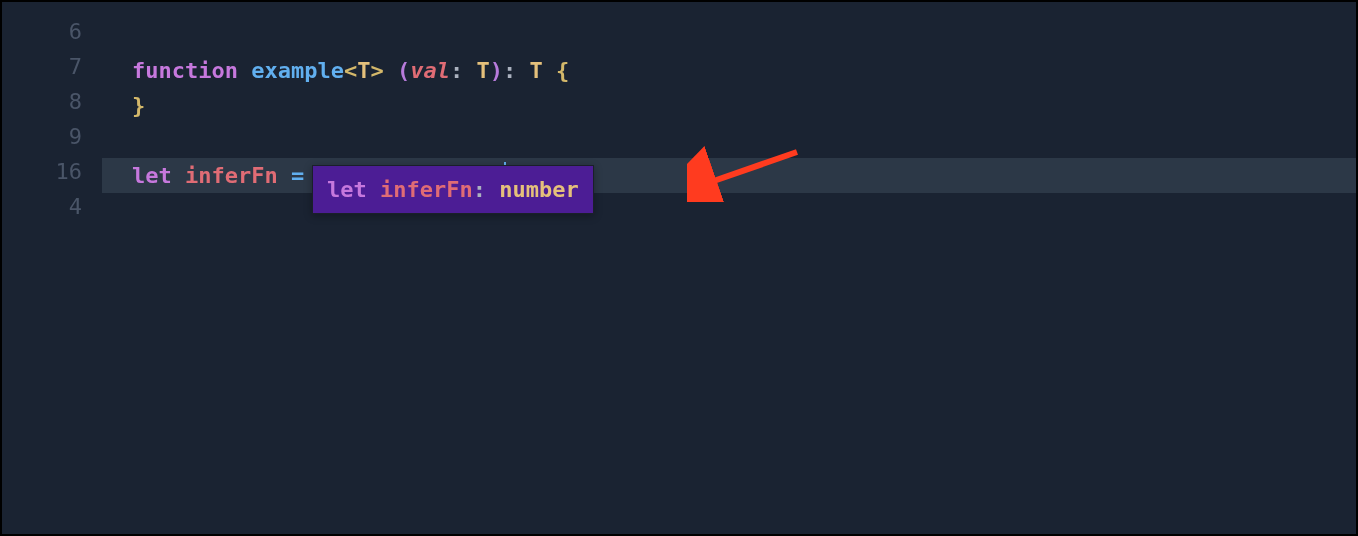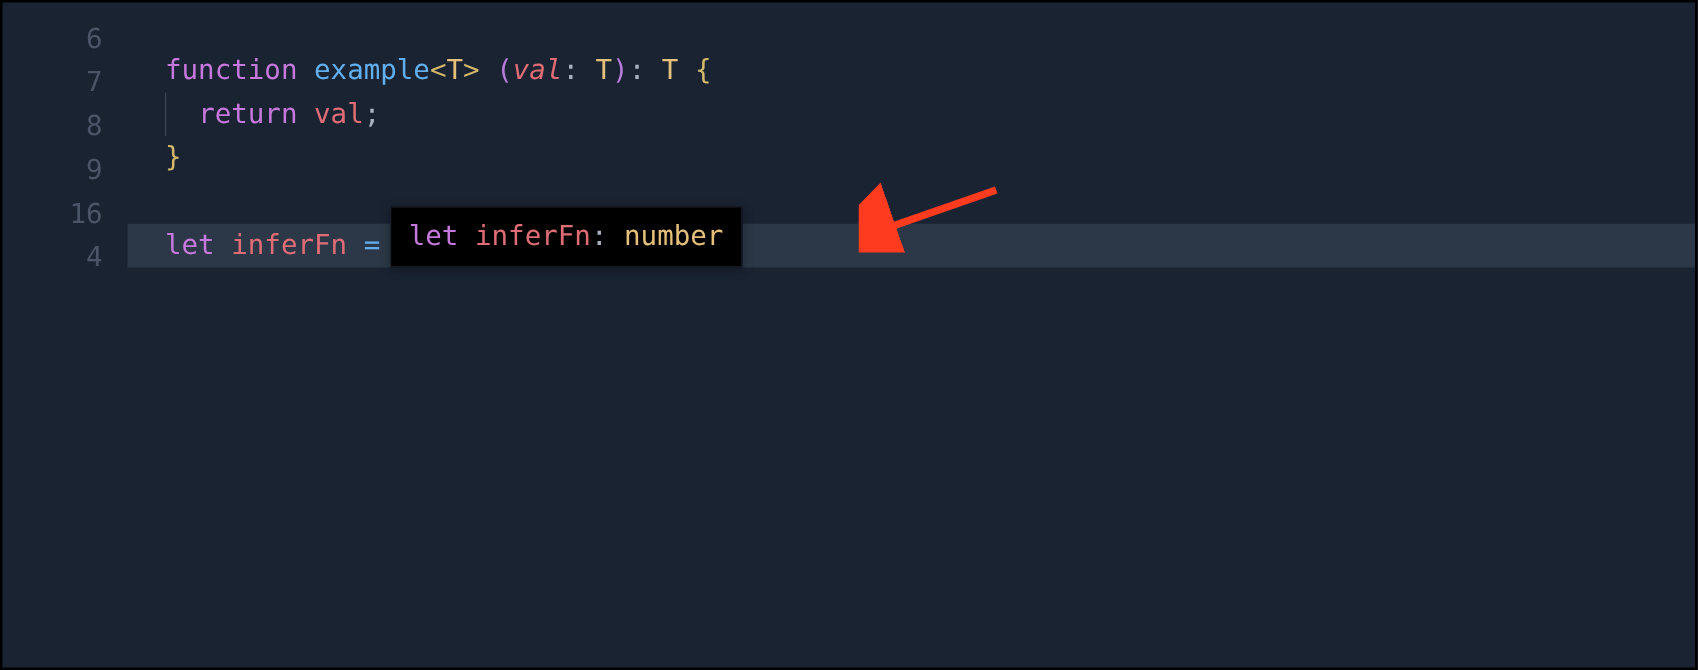--- a/index.html
+++ b/index.html
@@ -31,22 +31,23 @@
       color: #4a5568;
       user-select: none;
       padding-top: 12px;
     }
     .gutter-line {
       height: 35px;
       line-height: 35px;
     }
     .code-area {
       flex: 1;
-      padding-top: 2px;
+      padding-top: 16px;
       position: relative;
+      font-weight: bold;
     }
     .code-line {
       height: 35px;
       line-height: 35px;
       white-space: pre;
       padding-left: 30px;
       position: relative;
     }
     .code-line.current {
       background: #2c3847;
@@ -54,21 +55,21 @@
     .indent-guide {
       position: absolute;
       left: 30px;
       top: 0;
       bottom: 0;
       width: 1px;
       background: #3a4556;
     }
     .tooltip {
       position: absolute;
-      background: #000000;
+      background: #4c1d95;
       border: 1px solid #1a1f2a;
       padding: 6px 14px;
       z-index: 10;
       left: 210px;
       top: 163px;
       box-shadow: 0 2px 8px rgba(0,0,0,0.3);
     }
     .tooltip-content {
       white-space: pre;
     }
@@ -107,21 +108,20 @@
     <div class="gutter-line">6</div>
     <div class="gutter-line">7</div>
     <div class="gutter-line">8</div>
     <div class="gutter-line">9</div>
     <div class="gutter-line">16</div>
     <div class="gutter-line">4</div>
   </div>
   <div class="code-area">
     <div class="code-line"></div>
     <div class="code-line"><span class="kw-purple">function</span> <span class="kw-blue">example</span><span class="kw-angle-yellow">&lt;</span><span class="kw-yellow">T</span><span class="kw-angle-yellow">&gt;</span> <span class="kw-paren-purple">(</span><span class="kw-red">val</span><span class="kw-gray">: </span><span class="kw-yellow">T</span><span class="kw-paren-purple">)</span><span class="kw-gray">: </span><span class="kw-yellow">T</span> <span class="kw-paren-yellow">{</span></div>
-    <div class="code-line"><span class="indent-guide"></span><span>  </span><span class="kw-purple">return</span> <span class="kw-red" style="font-style:normal">val</span><span class="kw-gray">;</span></div>
     <div class="code-line"><span class="kw-paren-yellow">}</span></div>
     <div class="code-line"></div>
     <div class="code-line current"><span class="kw-purple">let</span> <span class="kw-red" style="font-style:normal">inferFn</span> <span class="kw-blue">=</span> <span class="kw-blue">example</span><span class="kw-paren-yellow">(</span><span class="kw-orange">1200</span><span class="kw-paren-yellow">)</span><span class="kw-gray">;</span><span class="cursor"></span></div>
 
     <div class="tooltip">
       <div class="tooltip-content"><span class="kw-purple">let</span> <span class="kw-red" style="font-style:normal">inferFn</span><span class="kw-gray">: </span><span class="kw-yellow">number</span></div>
     </div>
 
     <div class="arrow">
       <svg width="120" height="60" viewBox="0 0 120 60">

